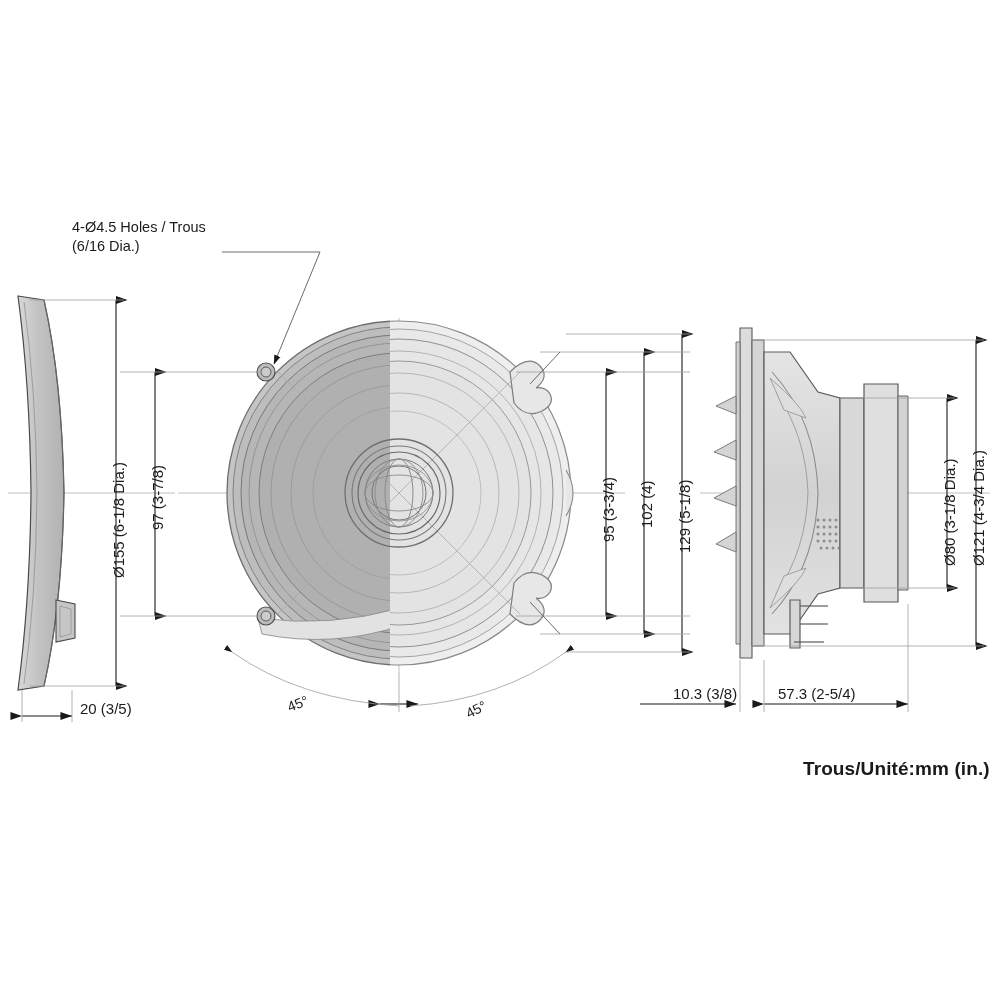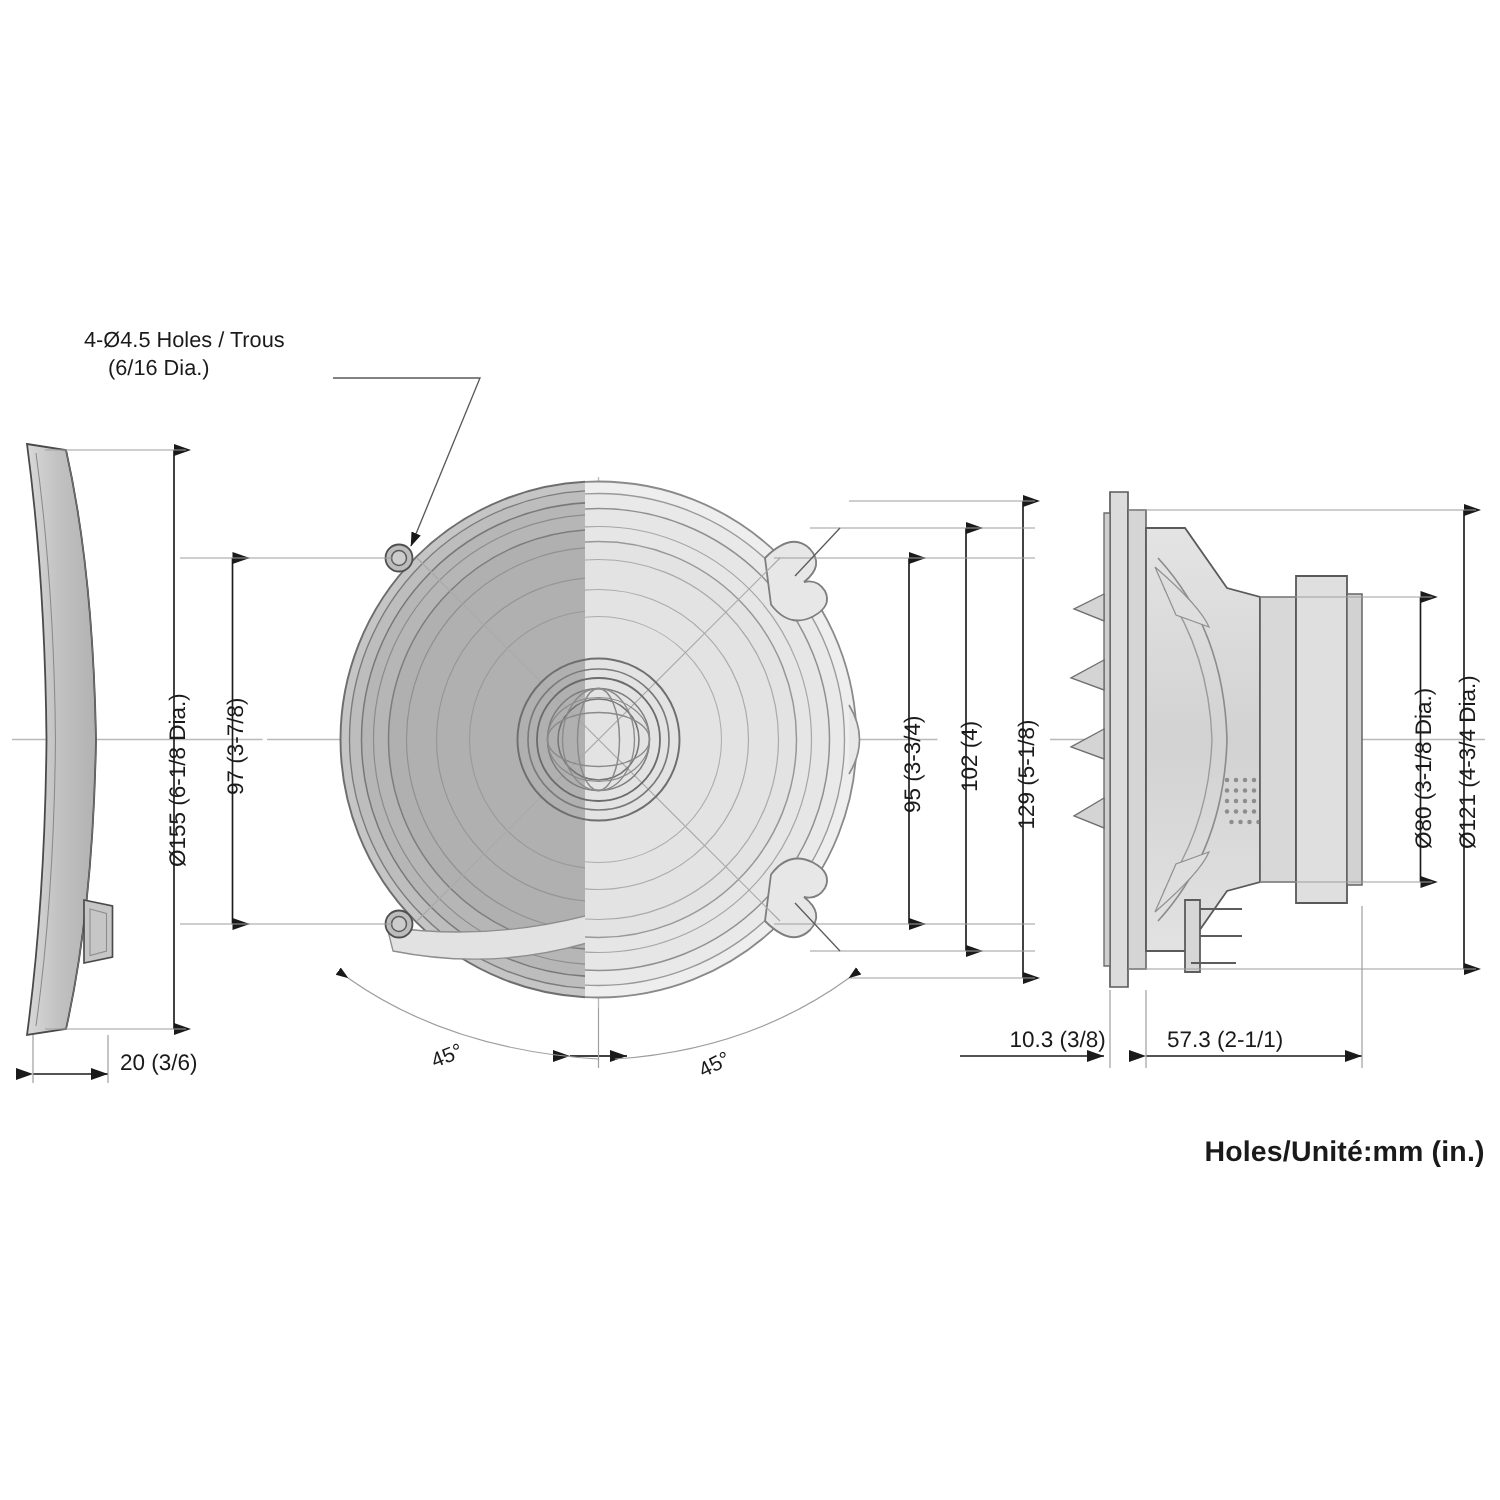--- a/index.html
+++ b/index.html
@@ -275,35 +275,35 @@
       <line x1="560" y1="634" x2="530" y2="602"></line>
     </g>
 
     <g stroke="#9e9e9e" stroke-width="0.8" fill="none">
       <path d="M 232 652 Q 300 700 399 706" marker-start="url(#arwLead)"></path>
       <path d="M 566 652 Q 500 700 410 706" marker-start="url(#arwLead)"></path>
     </g>
 
   </svg>
 
-  <div class="txt t-callout" style="left:56px; top:219px;">4-Ø4.5 Holes / Trous</div>
+  <div class="txt t-callout" style="left:72px; top:219px;">4-Ø4.5 Holes / Trous</div>
   <div class="txt t-callout" style="left:72px; top:238px;">(6/16 Dia.)</div>
 
   <div class="txt t-dim rot90" style="left:110px; top:578px;">Ø155 (6-1/8 Dia.)</div>
   <div class="txt t-dim rot90" style="left:149px; top:530px;">97 (3-7/8)</div>
 
   <div class="txt t-dim rot90" style="left:600px; top:542px;">95 (3-3/4)</div>
   <div class="txt t-dim rot90" style="left:638px; top:528px;">102 (4)</div>
   <div class="txt t-dim rot90" style="left:676px; top:553px;">129 (5-1/8)</div>
 
   <div class="txt t-dim rot90" style="left:941px; top:566px;">Ø80 (3-1/8 Dia.)</div>
   <div class="txt t-dim rot90" style="left:970px; top:566px;">Ø121 (4-3/4 Dia.)</div>
 
-  <div class="txt t-dim" style="left:80px; top:700px;">20 (3/6)</div>
+  <div class="txt t-dim" style="left:80px; top:700px;">20 (3/5)</div>
   <div class="txt t-dim" style="left:641px; top:685px;margin-left:32px;">10.3 (3/8)</div>
-  <div class="txt t-dim" style="left:778px; top:685px;">57.3 (2-1/1)</div>
+  <div class="txt t-dim" style="left:778px; top:685px;">57.3 (2-5/4)</div>
 
   <div class="txt t-ang rotA" style="left:285px; top:700px;">45°</div>
   <div class="txt t-ang rotB" style="left:463px; top:707px;">45°</div>
 
-  <div class="txt t-unit" style="left:803px; top:757px;">Holes/Unité:mm (in.)</div>
+  <div class="txt t-unit" style="left:803px; top:757px;">Trous/Unité:mm (in.)</div>
 
 </div>
 
 </body></html>

